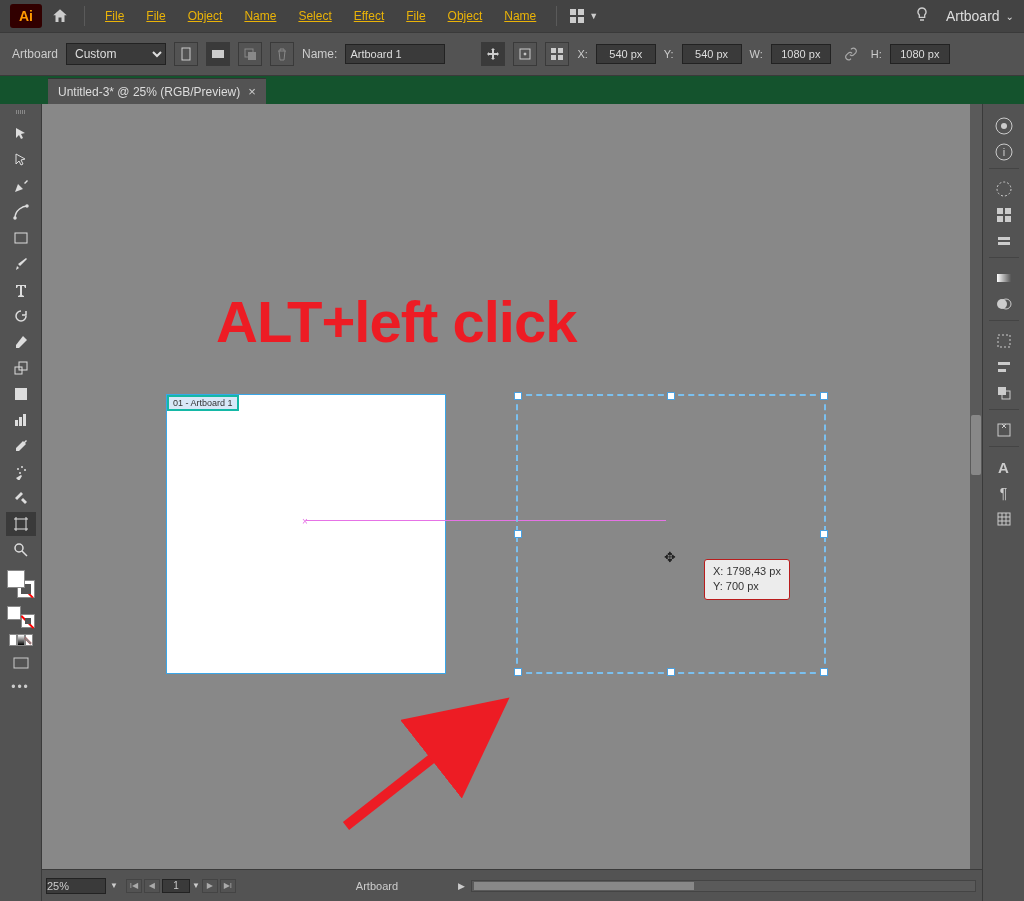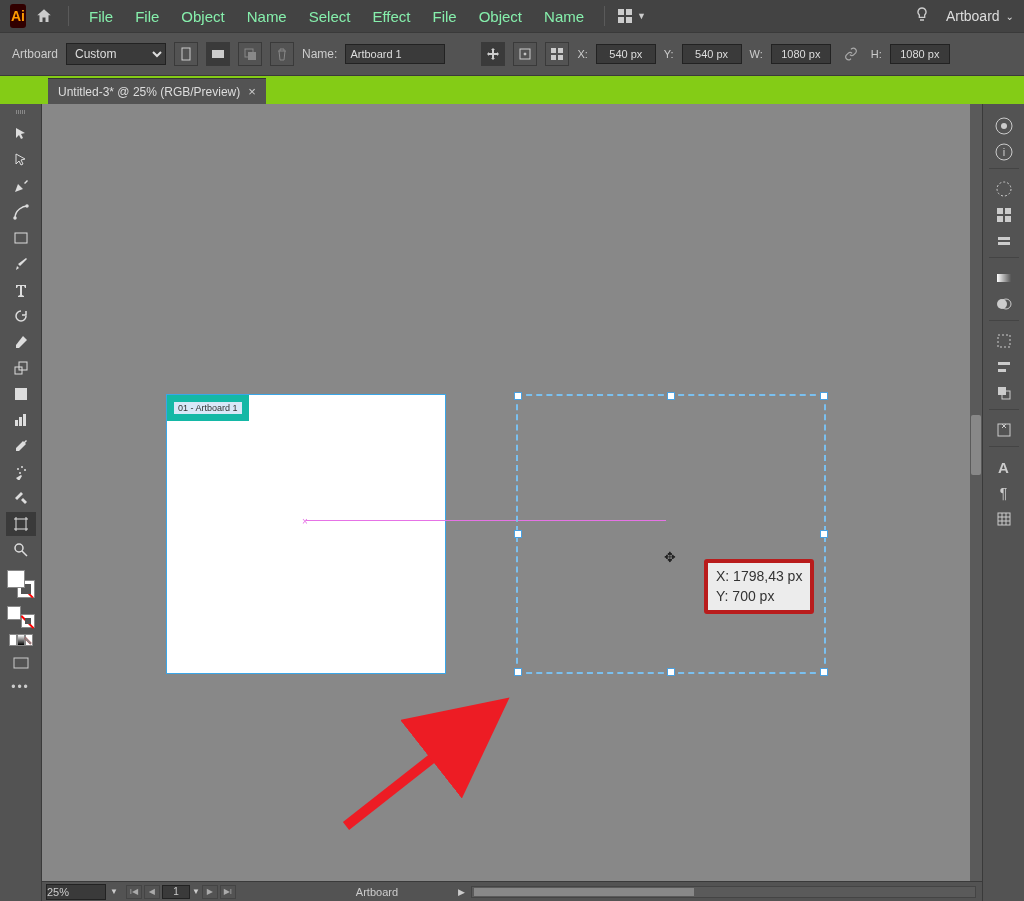--- a/index.html
+++ b/index.html
@@ -1,39 +1,39 @@
 <!DOCTYPE html>
 <html><head>
 <meta charset="utf-8">
 <style>
 * { margin: 0; padding: 0; box-sizing: border-box; font-family: "Segoe UI", Arial, sans-serif; }
 body { width: 1024px; height: 901px; background: #434343; overflow: hidden; position: relative; color: #ccc; font-size: 12px; }
 
 
 .menubar { height: 32px; background: #434343; display: flex; align-items: center; padding: 0 10px; gap: 6px; }
-.ai-logo { width: 16px; height: 24px; background: #310000; color: #ff9a00; font-weight: bold; display: flex; align-items: center; justify-content: center; font-size: 14px; border-radius: 3px; }
+.ai-logo { width: 32px; height: 24px; background: #310000; color: #ff9a00; font-weight: bold; display: flex; align-items: center; justify-content: center; font-size: 14px; border-radius: 3px; }
 .home-icon { width: 24px; height: 24px; display: flex; align-items: center; justify-content: center; color: #ccc; }
 .menubar .divider { width: 1px; height: 20px; background: #5a5a5a; margin: 0 6px; }
-.menu-item { padding: 4px 8px; color: #86efac; font-size: 15px; cursor: pointer; }
+.menu-item { padding: 4px 8px; color: #eab308; font-size: 12px; cursor: pointer; text-decoration: underline; }
 .menubar-right { margin-left: auto; display: flex; align-items: center; gap: 16px; }
 .bulb-icon { color: #ccc; font-size: 16px; }
 .workspace { display: flex; align-items: center; gap: 6px; color: #ddd; font-size: 14px; }
 
 
 .optionsbar { height: 44px; background: #535353; display: flex; align-items: center; padding: 0 12px; gap: 8px; border-top: 1px solid #3a3a3a; border-bottom: 1px solid #3a3a3a; }
 .opt-label { color: #ccc; font-size: 12px; }
 .opt-select { background: #3a3a3a; color: #ddd; border: 1px solid #222; height: 22px; width: 100px; font-size: 12px; padding: 0 4px; }
 .opt-btn { width: 24px; height: 24px; background: #535353; border: 1px solid #3a3a3a; display: flex; align-items: center; justify-content: center; color: #ccc; cursor: pointer; }
 .opt-btn.active { background: #3a3a3a; }
 .opt-input { background: #3a3a3a; color: #ddd; border: 1px solid #222; height: 20px; width: 60px; font-size: 11px; padding: 0 4px; text-align: center; }
 .opt-input.wide { width: 100px; text-align: left; }
 .dim-label { color: #ccc; font-size: 11px; }
 
 
-.tabbar { height: 28px; background: #84cc16; display: flex; align-items: flex-end; padding-left: 48px; }
+.tabbar { height: 28px; background: #14532d; display: flex; align-items: flex-end; padding-left: 48px; }
 .tab { background: #535353; color: #ddd; padding: 5px 10px; font-size: 12px; display: flex; align-items: center; gap: 8px; border-top: 1px solid #333; }
 .tab .close { color: #ccc; cursor: pointer; font-size: 13px; }
 
 
 .main { display: flex; height: calc(901px - 32px - 44px - 28px); }
 
 
 .toolbar { width: 42px; background: #535353; display: flex; flex-direction: column; align-items: center; padding-top: 6px; gap: 2px; border-right: 1px solid #3a3a3a; }
 .toolbar-drag { width: 30px; height: 6px; display: flex; justify-content: center; gap: 1px; margin-bottom: 4px; }
 .toolbar-drag span { width: 1px; height: 4px; background: #888; }
@@ -49,48 +49,48 @@
 .mini-swatch div { flex: 1; border: 1px solid #888; }
 .screen-mode { width: 24px; height: 18px; margin-top: 6px; background: #535353; display:flex; align-items:center; justify-content:center; }
 .dots { color:#ccc; letter-spacing:2px; margin-top:6px; }
 
 
 .canvas-wrap { flex: 1; background: #888; position: relative; overflow: hidden; }
 .canvas { position: absolute; inset: 12px 12px 20px 4px; background: #888; }
 
 
 .artboard { position: absolute; left: 120px; top: 278px; width: 280px; height: 280px; background: #fff; border: 1px solid #3aa6e8; }
-.artboard-label { position: absolute; top: 0; left: 0; background: #d8e8f8; border: 7px solid #14b8a6; color: #333; font-size: 9px; padding: 1px 4px; }
+.artboard-label { position: absolute; top: 0; left: 0; background: #d8e8f8; border: 2px solid #14b8a6; color: #333; font-size: 9px; padding: 1px 4px; }
 
 
 .new-artboard { position: absolute; left: 470px; top: 278px; width: 310px; height: 280px; border: 2px dashed #7ac0f0; }
 .handle { position: absolute; width: 8px; height: 8px; background: #fff; border: 1px solid #4aa0e0; }
 .h-tl { top:-4px; left:-4px; } .h-tm { top:-4px; left:calc(50% - 4px);} .h-tr { top:-4px; right:-4px;}
 .h-ml { top:calc(50% - 4px); left:-4px;} .h-mr { top:calc(50% - 4px); right:-4px;}
 .h-bl { bottom:-4px; left:-4px;} .h-bm { bottom:-4px; left:calc(50% - 4px);} .h-br { bottom:-4px; right:-4px;}
 
 .guide-line { position: absolute; top: 404px; left: 260px; width: 360px; height: 1px; background: #e673e6; }
 .anchor-x { position: absolute; color: #e673e6; font-size: 10px; }
 
 .move-cursor { position: absolute; left: 618px; top: 433px; color: #222; font-size: 14px; }
-.tooltip { position: absolute; left: 658px; top: 443px; background: #ececec; border: 4px solid #b91c1c; border-radius: 3px; padding: 4px 8px; font-size: 14px; color: #333; line-height: 1.4; }
+.tooltip { position: absolute; left: 658px; top: 443px; background: #ececec; border: 1px solid #b91c1c; border-radius: 3px; padding: 4px 8px; font-size: 11px; color: #333; line-height: 1.4; }
 
 
 .annotation-text { position: absolute; left: 170px; top: 172px; color: #ed1c24; font-size: 58px; font-weight: bold; font-family: "Segoe UI", Arial, sans-serif; letter-spacing: -1px; }
 .arrow { position: absolute; left: 280px; top: 580px; }
 .arrow svg { width: 200px; height: 140px; }
 
 
 .rightpanel { width: 42px; background: #535353; display: flex; flex-direction: column; align-items: center; padding-top: 6px; gap: 4px; border-left: 1px solid #3a3a3a; }
 .rightpanel .grp { width: 30px; display:flex; flex-direction:column; align-items:center; gap:6px; padding: 6px 0; border-bottom:1px solid #444; }
 .rightpanel .grp:last-child { border-bottom:none; }
 .ricon { width: 20px; height: 20px; color: #ccc; display:flex; align-items:center; justify-content:center; font-size:14px; }
 
 
-.statusbar { position: absolute; bottom: 0; left: 42px; right: 42px; height: 20px; background: #535353; border-top: 1px solid #3a3a3a; display: flex; align-items: center; font-size: 11px; color: #ccc; }
+.statusbar { position: absolute; bottom: 0; left: 42px; right: 42px; height: 32px; background: #535353; border-top: 1px solid #3a3a3a; display: flex; align-items: center; font-size: 11px; color: #ccc; }
 .zoom-select { background:#3a3a3a; border:1px solid #222; color:#ccc; height:16px; width:60px; font-size:11px; margin: 0 4px; }
 .nav-btns { display:flex; align-items:center; gap:2px; margin-left: 4px;}
 .nav-btn { width:16px; height:14px; background:#535353; border:1px solid #444; display:flex; align-items:center; justify-content:center; font-size:8px; color:#aaa; cursor:pointer;}
 .nav-input { width:28px; height:14px; background:#3a3a3a; border:1px solid #222; color:#ccc; text-align:center; font-size:10px;}
 .status-scroll { flex:1; height:12px; background:#5a5a5a; margin: 0 6px; position: relative; border:1px solid #444;}
 .status-thumb { position:absolute; left:2px; top:1px; width:220px; height:8px; background:#888;}
 
 .vscroll { position:absolute; right:42px; top:104px; bottom:20px; width:12px; background:#5a5a5a; }
 .vscroll-thumb { position:absolute; top:40%; left:1px; width:10px; height:60px; background:#888; border-radius:2px;}
 </style>
@@ -349,20 +349,21 @@
         <div class="handle h-mr"></div>
         <div class="handle h-bl"></div>
         <div class="handle h-bm"></div>
         <div class="handle h-br"></div>
       </div>
       <div class="move-cursor">✥</div>
       <div class="tooltip">
         <div>X: 1798,43 px</div>
         <div>Y: 700 px</div>
       </div>
+      <div class="annotation-text">ALT+left click</div>
       <div class="arrow">
         <svg viewBox="0 0 200 140">
           <defs>
               <marker id="ah" markerWidth="10" markerHeight="10" refX="7" refY="5" orient="auto">
                 <polygon points="0,0 10,5 0,10" fill="#ed1c24"></polygon>
               </marker>
             </defs>
           <line x1="20" y1="130" x2="160" y2="20" stroke="#ed1c24" stroke-width="10" marker-end="url(#ah)"></line>
         </svg>
       </div>

